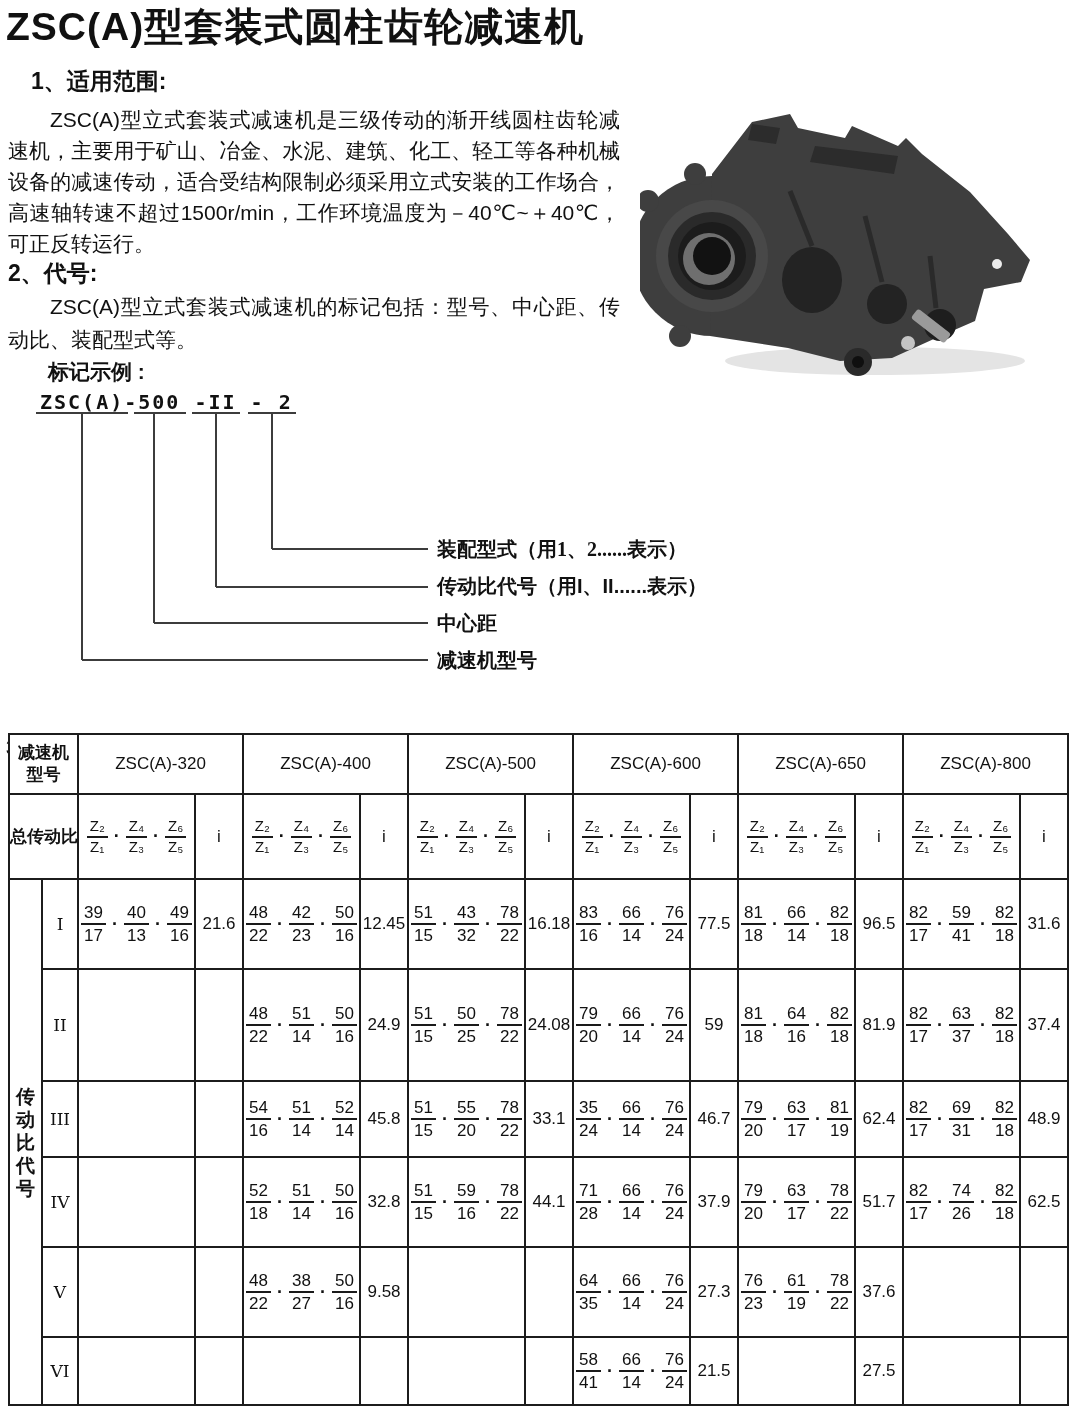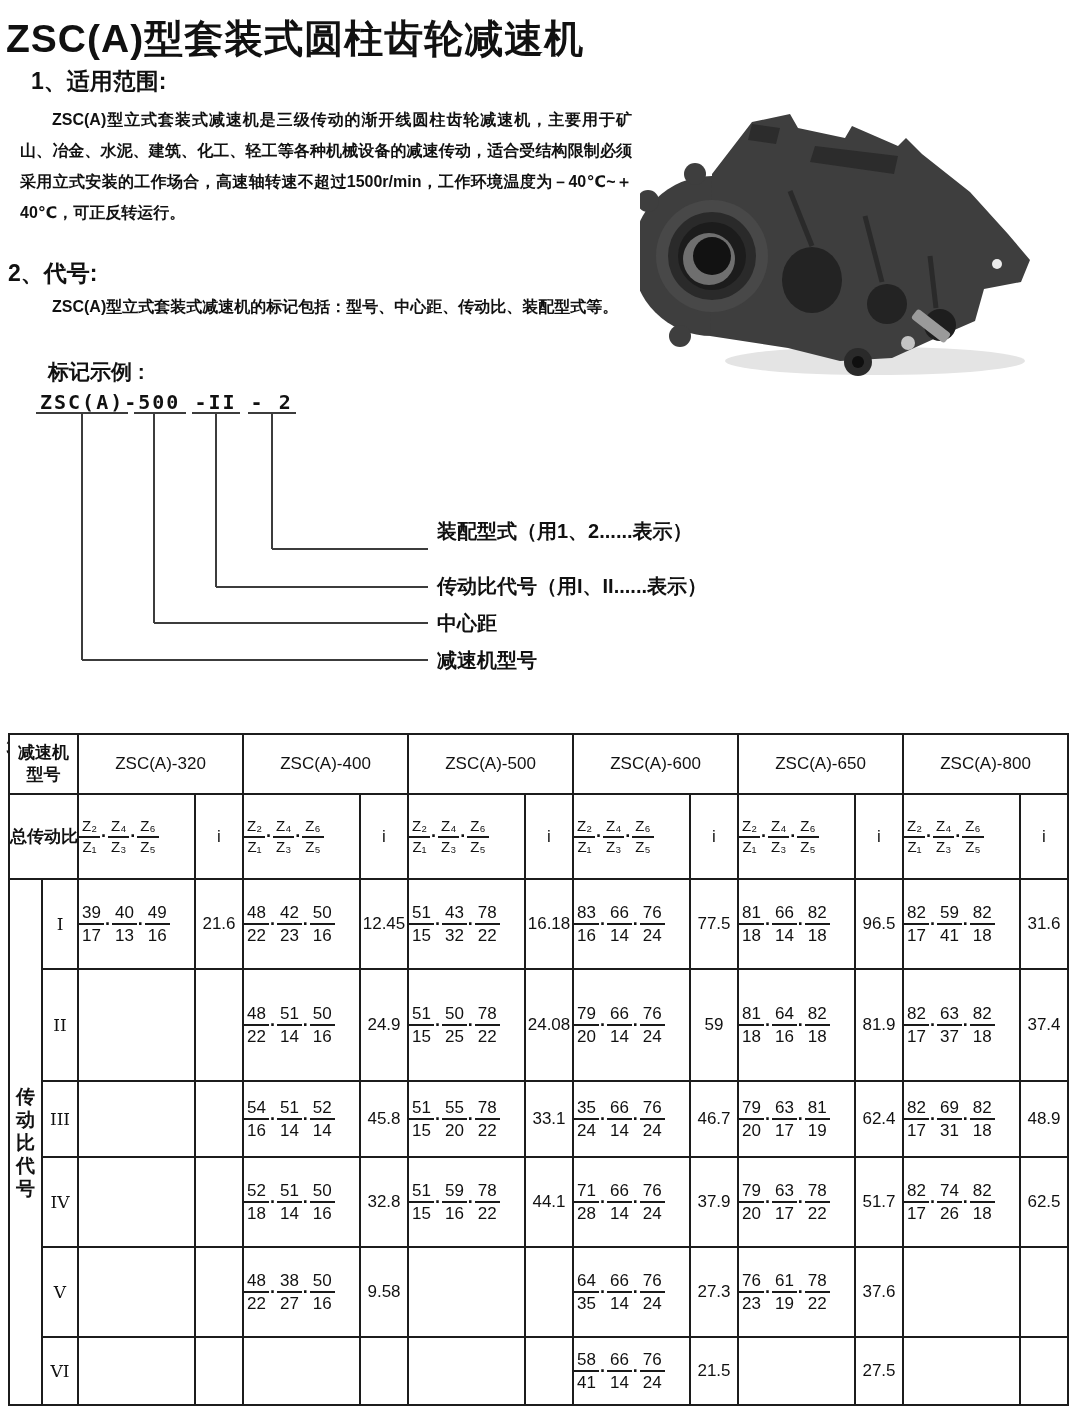--- a/index.html
+++ b/index.html
@@ -1,48 +1,48 @@
 <!DOCTYPE html>
 <html><head>
 <meta charset="utf-8">
 <style>
   html,body{margin:0;padding:0;background:#ffffff;}
   #page{position:relative;width:1075px;height:1425px;background:#fff;overflow:hidden;
         font-family:"Liberation Sans","DejaVu Sans",sans-serif;color:#111;}
   .abs{position:absolute;}
-  #page-title{left:6px;top:12px;font-size:39px;font-weight:800;letter-spacing:1px;white-space:nowrap;text-align:center;}
+  #page-title{left:6px;top:0px;font-size:39px;font-weight:800;letter-spacing:1px;white-space:nowrap;text-align:center;}
   .sec-head{font-size:23px;font-weight:700;white-space:nowrap;}
   #s1-head{left:8px;top:66px;margin-left:23px;}
   #s2-head{left:8px;top:258px;}
   #s3-head{left:6px;top:733px;font-size:22px;}
-  .para{left:20px;width:612px;font-size:16px;font-weight:700;line-height:31px;
+  .para{left:8px;width:612px;font-size:21px;font-weight:400;line-height:31px;
         text-align:justify;text-indent:2em;}
   #s1-body{top:104px;}
   #s2-body{top:290px;line-height:33px;}
   #example-label{left:48px;top:358px;font-size:21px;font-weight:600;}
   #designation-code{left:40px;top:390px;font-family:"DejaVu Sans Mono","Liberation Mono",monospace;
         font-size:20px;font-weight:600;letter-spacing:2px;white-space:pre;}
   .diag-label{left:437px;font-size:20px;font-weight:600;white-space:nowrap;}
-  #diag-label-0{top:518px;}
+  #diag-label-0{top:536px;font-family:Liberation Serif, serif;}
   #diag-label-1{top:573px;}
   #diag-label-2{top:610px;}
   #diag-label-3{top:647px;}
   #diagram-lines{left:0;top:0;pointer-events:none;}
   #photo{left:640px;top:96px;}
   
   #ratio-table{border-collapse:collapse;table-layout:fixed;width:1059px;background:#fff;}
   #ratio-table td{border:2px solid #1c1c1c;text-align:center;vertical-align:middle;
         font-size:17px;padding:0;overflow:hidden;}
   #table-wrap{left:8px;top:733px;}
   .corner{font-size:17px;font-weight:600;line-height:22px;padding:0 6px;}
   .rowh2{font-size:15px;font-weight:600;white-space:nowrap;}
   .model-h{font-size:17px;font-weight:500;}
   .rcode{font-family:"DejaVu Serif","Liberation Serif",serif;font-size:17px;}
   .icell,.i-h{font-size:17px;}
-  .fgroup{display:flex;align-items:center;}
+  .fgroup{display:flex;align-items:center;justify-content:center;gap:5px;}
   .frac{display:inline-flex;flex-direction:column;align-items:center;line-height:1.12;font-size:17px;}
   .formula .frac{font-size:15px;}
   .ftop{border-bottom:2px solid #1a1a1a;padding:0 3px 1px;}
   .fbot{padding-top:1px;}
   .fdot{font-size:18px;font-weight:700;margin:0 1px;}
   .vtext{width:19px;margin:0 auto;word-break:break-all;line-height:23px;
         font-size:19px;font-weight:600;}
 </style>
 </head>
 <body>

